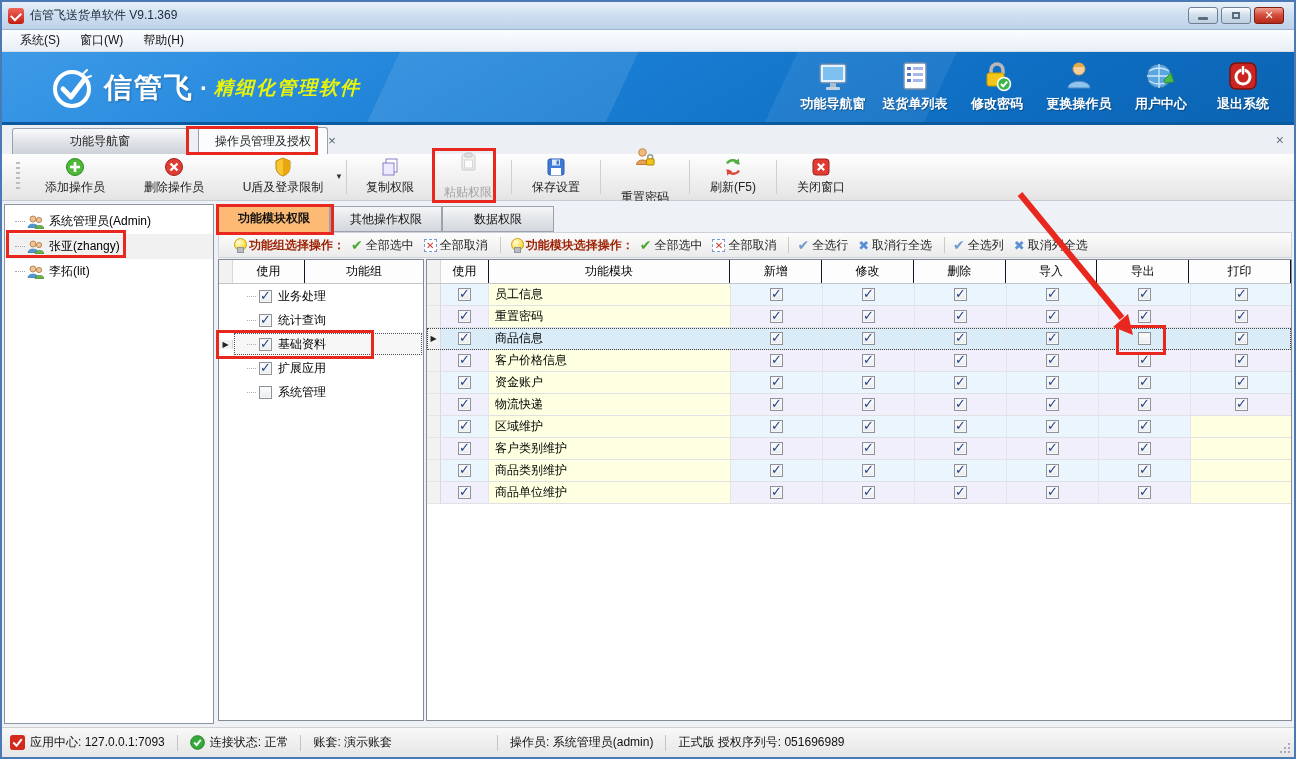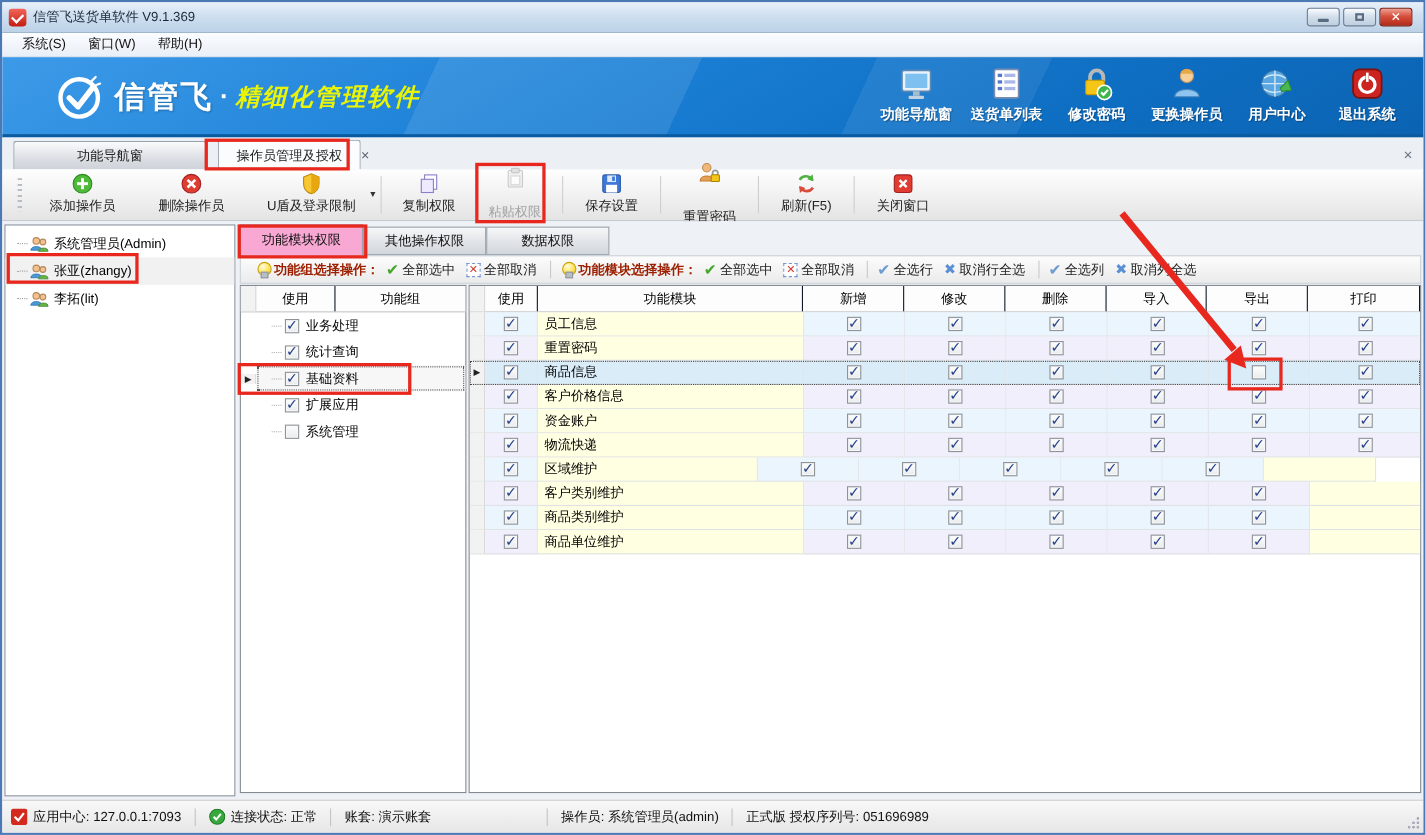--- a/index.html
+++ b/index.html
@@ -29,21 +29,21 @@
   
   .banner { position:absolute; left:0; top:50px; width:1292px; height:73px;
     background:linear-gradient(150deg,#3d9ae8 0%,#1b80d6 40%,#0e6ec2 75%,#0b63b2 100%); overflow:hidden; }
   .banner::before { content:""; position:absolute; inset:0;
     background:linear-gradient(115deg, rgba(255,255,255,0) 30%, rgba(255,255,255,.10) 30%, rgba(255,255,255,.10) 48%, rgba(255,255,255,0) 48%, rgba(255,255,255,0) 60%, rgba(255,255,255,.07) 60%, rgba(255,255,255,.07) 72%, rgba(255,255,255,0) 72%); }
   .banner::after { content:""; position:absolute; left:0; bottom:0; width:100%; height:3px; background:#0a5a9f; }
   .brand-wrap { position:absolute; left:48px; top:14px; display:flex; align-items:center; }
   .brand-logo { width:44px; height:44px; flex:none; }
   .brand-name { font-size:28px; font-weight:bold; color:#fff; margin-left:10px; letter-spacing:2px; text-shadow:1px 1px 2px rgba(0,0,0,.25); }
   .brand-dot { font-size:24px; color:#fff; margin:0 6px; font-weight:bold; }
-  .brand-slogan { font-size:22px; font-weight:bold; font-style:italic; color:#e9f406; letter-spacing:2px; }
+  .brand-slogan { font-size:19px; font-weight:bold; font-style:italic; color:#e9f406; letter-spacing:2px; }
   .banner-actions { position:absolute; right:10px; top:8px; display:flex; }
   .banner-action { width:82px; display:flex; flex-direction:column; align-items:center; justify-content:flex-end; padding-bottom:4px; cursor:pointer; }
   .banner-action .bicon { width:32px; height:32px; margin-bottom:3px; }
   .banner-action .blabel { font-size:13px; font-weight:bold; color:#fff; white-space:nowrap; text-shadow:1px 1px 1px rgba(0,0,0,.3); }
 
   
   .tabstrip { position:absolute; left:0; top:123px; width:1292px; height:29px; background:#eceff3; }
   .doc-tab { position:absolute; top:3px; height:26px; display:flex; align-items:center; justify-content:center;
     font-size:12px; color:#222; border:1px solid #98a2ae; border-bottom:none; border-radius:3px 3px 0 0;
     background:linear-gradient(#fafbfc,#dcdfe4 60%,#ced3d9); }
@@ -69,21 +69,21 @@
   .tree-item { display:flex; align-items:center; height:25px; padding-left:10px; font-size:12px; color:#000; cursor:pointer; position:relative; }
   .tree-item::before { content:""; width:10px; border-top:1px dotted #a8a8a8; margin-right:2px; }
   .tree-item.selected { background:#f1f1f1; }
   .tree-item .uicon { width:17px; height:16px; margin-right:5px; flex:none; }
 
   .right-panel { position:absolute; left:216px; top:0; width:1074px; height:526px; }
 
   .perm-tabs { position:absolute; left:0; top:3px; height:28px; display:flex; }
   .perm-tab { width:112px; height:26px; margin-top:2px; display:flex; align-items:center; justify-content:center; font-size:12px; color:#111;
     border:1px solid #9aa3ad; background:linear-gradient(#f6f7f8,#dfe2e6 60%,#d3d7dc); cursor:pointer; }
-  .perm-tab.active { background:#f9a8d4; height:28px; margin-top:0; border-bottom:none; font-weight:normal; }
+  .perm-tab.active { background:#fdba74; height:28px; margin-top:0; border-bottom:none; font-weight:bold; }
 
   .selbar { position:absolute; left:0; top:31px; width:1074px; height:26px;
     background:linear-gradient(#fcfcfc,#ebebeb); border:1px solid #cdd2d8; display:flex; align-items:center; padding-left:4px; }
   .selbar .grip { margin:4px 5px 4px 0; }
   .sel-label { font-size:12px; font-weight:bold; color:#9c1f00; margin:0 6px 0 2px; white-space:nowrap; }
   .sel-link { display:flex; align-items:center; font-size:12px; color:#222; margin-right:10px; cursor:pointer; white-space:nowrap; }
   .sel-link .sicon { margin-right:3px; display:inline-flex; align-items:center; justify-content:center; }
   .sel-sep { width:1px; height:16px; background:#c9c9c9; margin:0 8px 0 2px; }
   .bulb { width:11px; height:15px; position:relative; margin:0 2px; flex:none; }
   .bulb::before { content:""; position:absolute; left:0; top:0; width:11px; height:11px; border-radius:50%;
@@ -631,21 +631,21 @@
               </div>
               <div class="m-cell bg-lav" style="width: 102px;">
                 <span class="cb on"></span>
               </div>
             </div>
             <div class="m-row">
               <div class="gutter" style="border-bottom: 1px solid rgb(230, 230, 230);"></div>
               <div class="m-cell bg-blue" style="width: 48px;">
                 <span class="cb on"></span>
               </div>
-              <div class="m-cell name bg-yellow" style="width: 200px;">区域维护</div>
+              <div class="m-cell name bg-yellow" style="width: 242px;">区域维护</div>
               <div class="m-cell bg-blue" style="width: 92px;">
                 <span class="cb on"></span>
               </div>
               <div class="m-cell bg-blue" style="width: 92px;">
                 <span class="cb on"></span>
               </div>
               <div class="m-cell bg-blue" style="width: 92px;">
                 <span class="cb on"></span>
               </div>
               <div class="m-cell bg-blue" style="width: 92px;">

